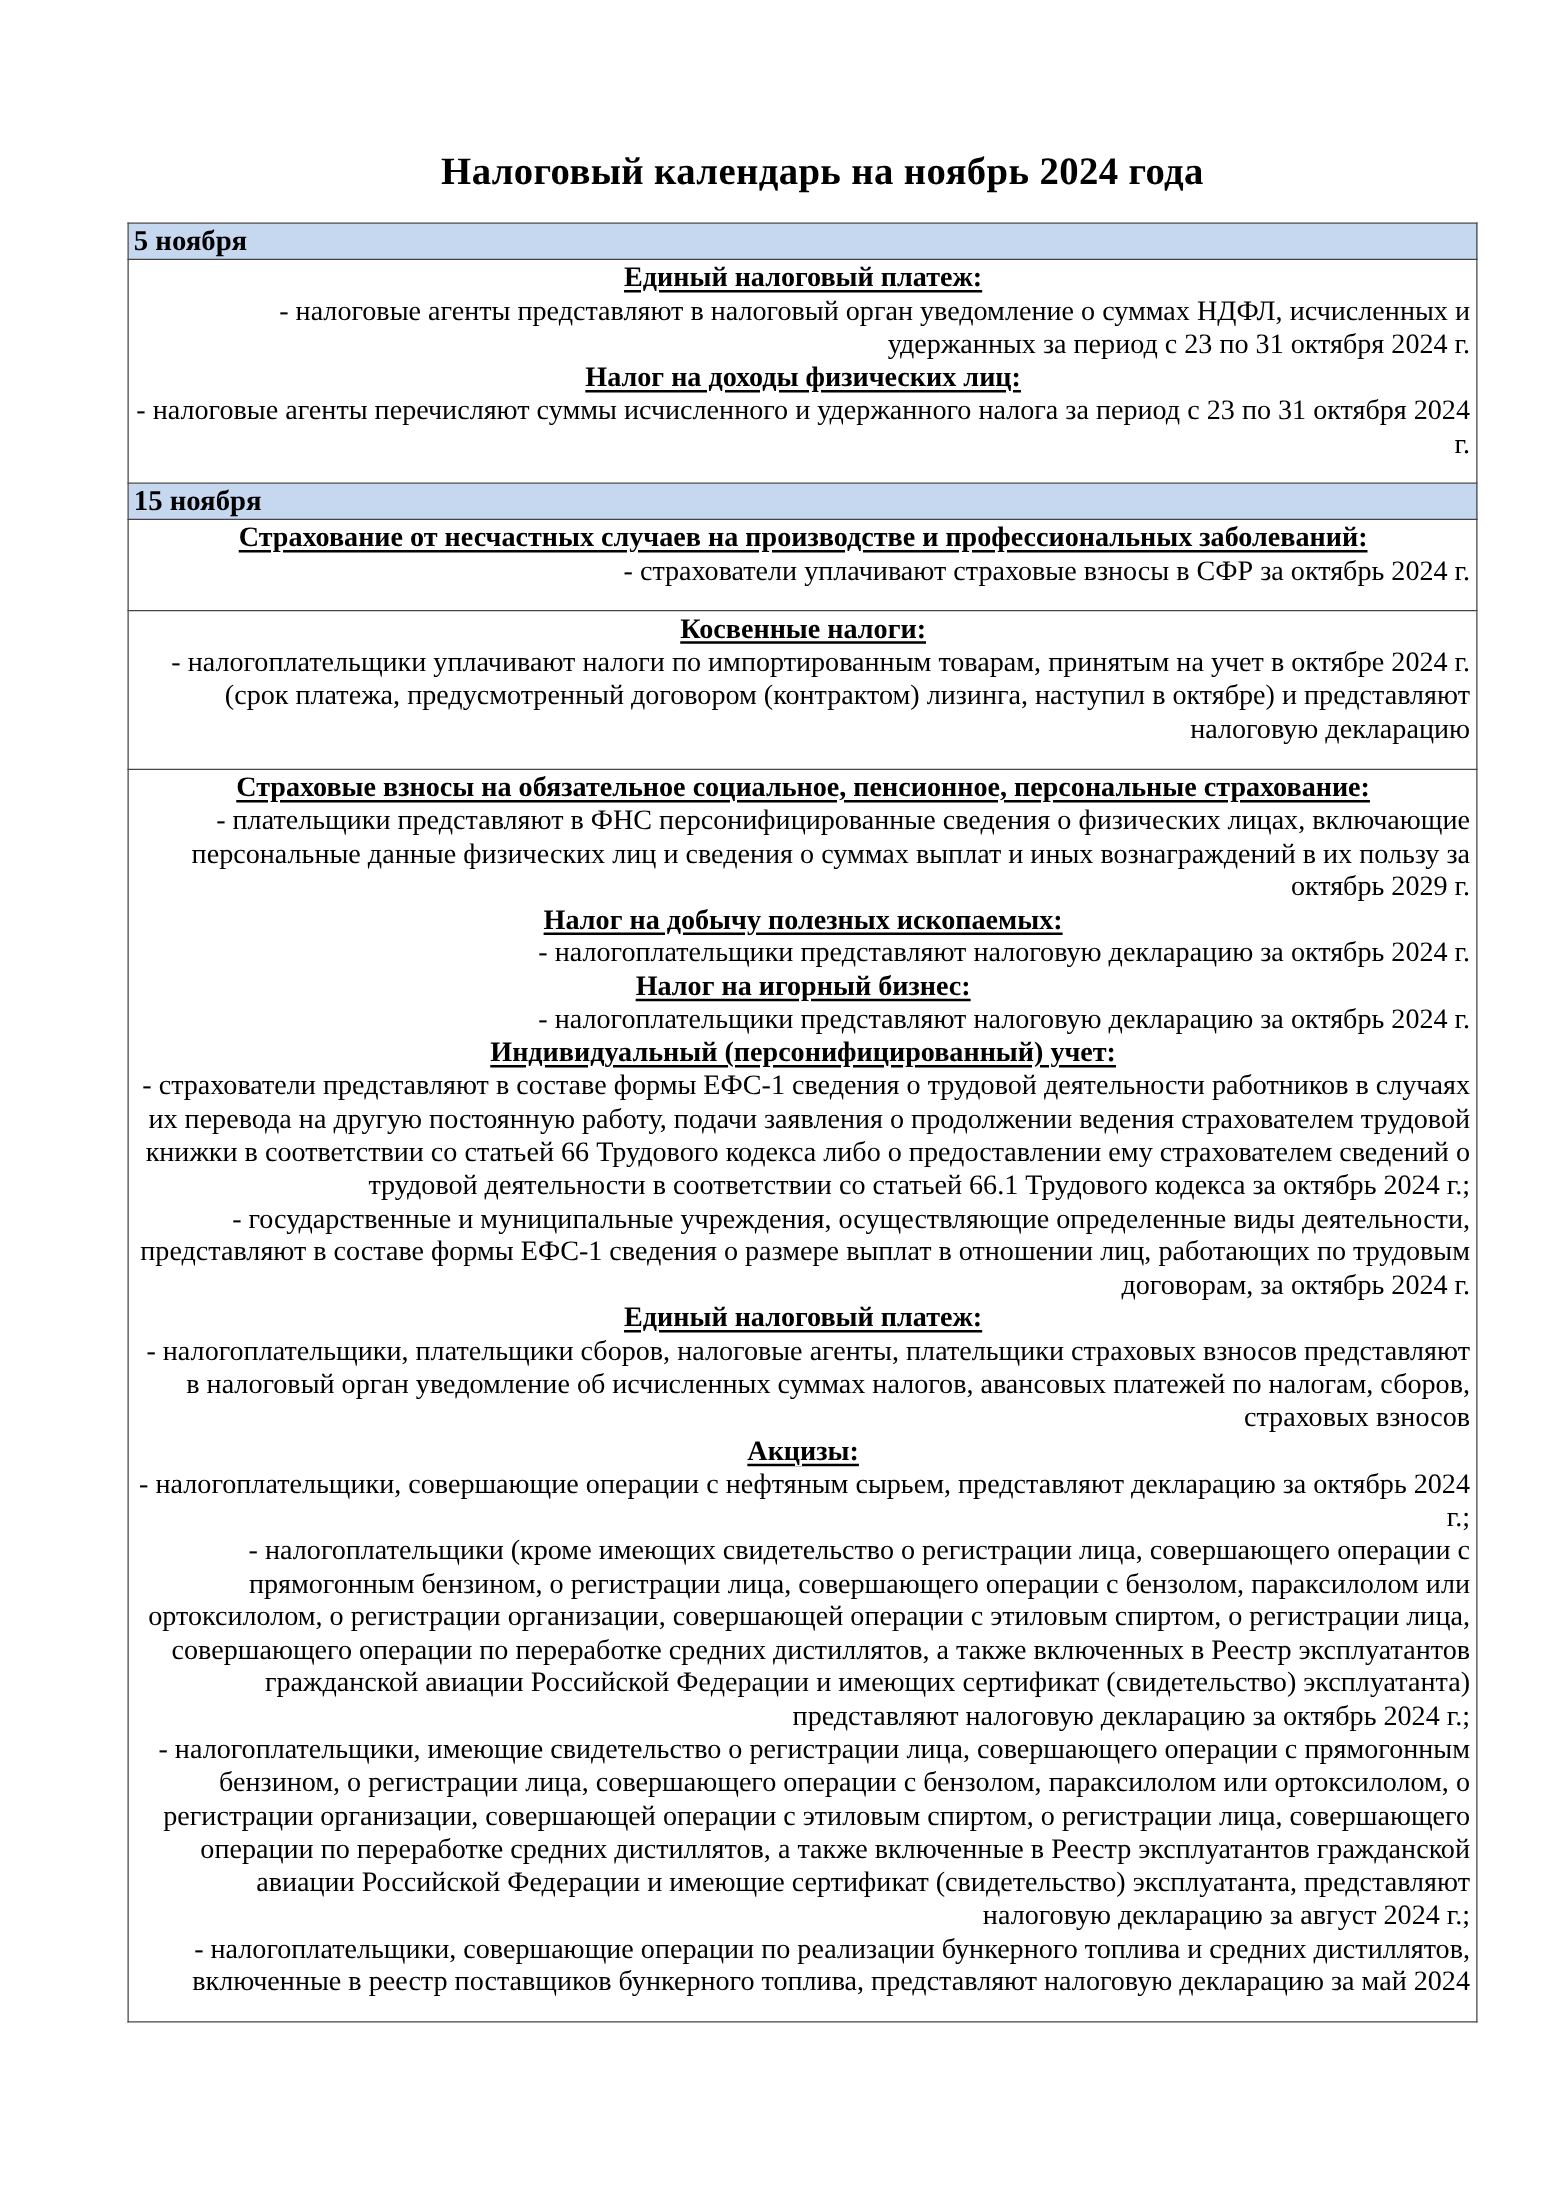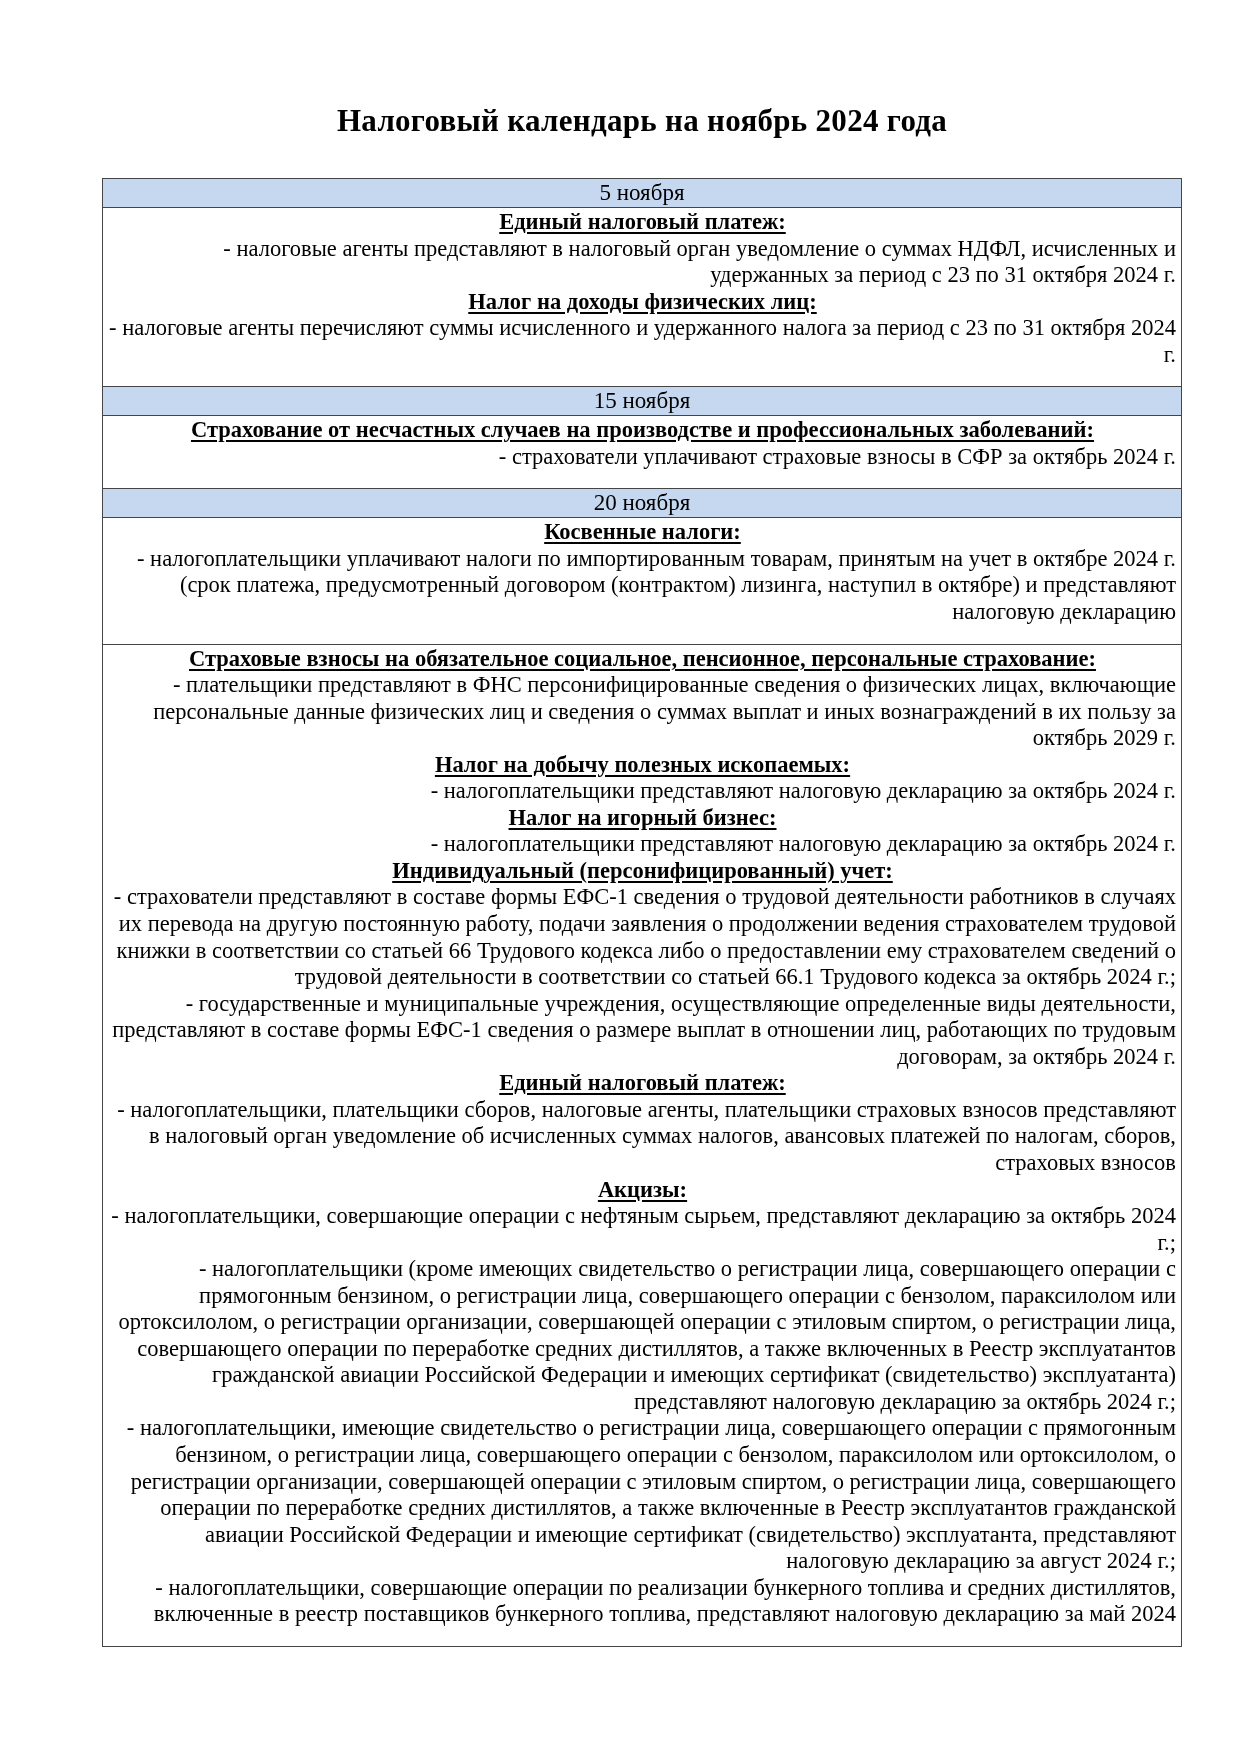--- a/index.html
+++ b/index.html
@@ -13,42 +13,41 @@
     width: 1241px;
     height: 1755px;
     background: var(--page-bg, #ffffff);
     overflow: hidden;
   }
   .doc-title {
     position: absolute;
     top: 103px;
     left: 102px;
     width: 1080px;
-    margin: 0;
+    margin: 16px;
     text-align: center;
     font-size: 31px;
     line-height: 36px;
     font-weight: bold;
     letter-spacing: 0.3px;
   }
   table.calendar {
     position: absolute;
     top: 178px;
     left: 102px;
     width: 1080px;
     border-collapse: collapse;
     table-layout: fixed;
   }
   table.calendar td {
     border: 1.5px solid var(--border-color, #454545);
   }
   .date-cell {
     background: var(--header-bg, #c5d8f0);
-    text-align: center;
-    font-weight: normal;
+    font-weight: bold;
     font-size: 23px;
     line-height: 26px;
     padding: 1px 4px 1px 4px;
   }
   .body-cell {
     font-size: 22.5px;
     line-height: 26.55px;
     padding: 1px 5px 18px 6px;
     vertical-align: top;
   }
@@ -84,23 +83,20 @@
         <tr>
           <td class="date-cell">15 ноября</td>
         </tr>
         <tr>
           <td class="body-cell">
             <div class="sec-heading"><span class="u">Страхование от несчастных случаев на производстве и профессиональных заболеваний:</span></div>
             <div class="para">- страхователи уплачивают страховые взносы в СФР за октябрь 2024 г.</div>
           </td>
         </tr>
         <tr>
-          <td class="date-cell">20 ноября</td>
-        </tr>
-        <tr>
           <td class="body-cell">
             <div class="sec-heading"><span class="u">Косвенные налоги:</span></div>
             <div class="para">- налогоплательщики уплачивают налоги по импортированным товарам, принятым на учет в октябре 2024 г. (срок платежа, предусмотренный договором (контрактом) лизинга, наступил в октябре) и представляют налоговую декларацию</div>
           </td>
         </tr>
         <tr>
           <td class="body-cell">
             <div class="sec-heading"><span class="u">Страховые взносы на обязательное социальное, пенсионное, персональные страхование:</span></div>
             <div class="para">- плательщики представляют в ФНС персонифицированные сведения о физических лицах, включающие персональные данные физических лиц и сведения о суммах выплат и иных вознаграждений в их пользу за октябрь 2029 г.</div>
             <div class="sec-heading"><span class="u">Налог на добычу полезных ископаемых:</span></div>

